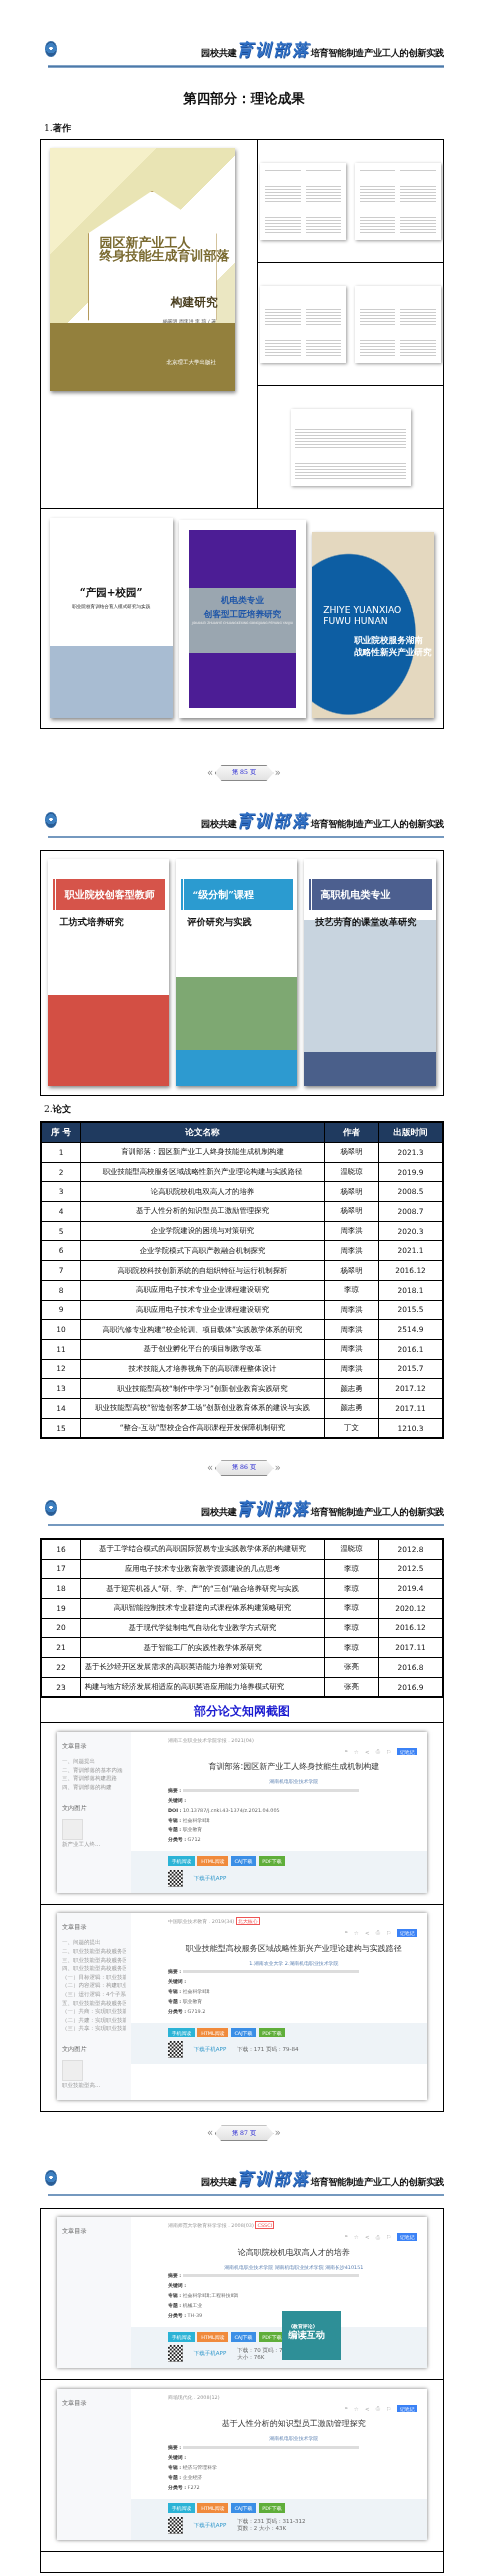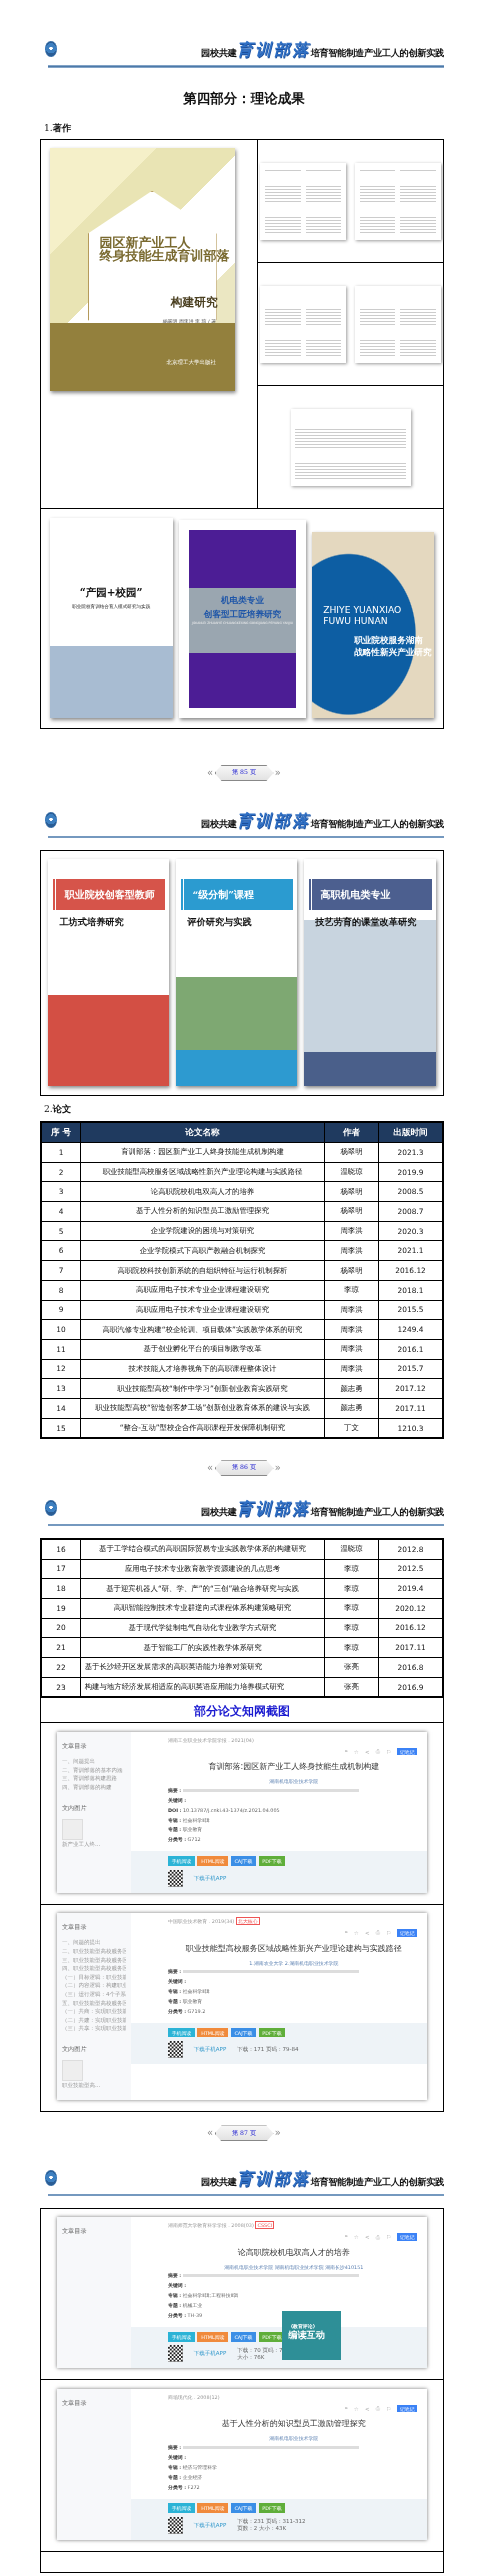--- a/index.html
+++ b/index.html
@@ -268,21 +268,21 @@
           <tr>
             <td>9</td>
             <td>高职应用电子技术专业企业课程建设研究</td>
             <td>周李洪</td>
             <td>2015.5</td>
           </tr>
           <tr>
             <td>10</td>
             <td>高职汽修专业构建“校企轮训、项目载体”实践教学体系的研究</td>
             <td>周李洪</td>
-            <td>1249.4</td>
+            <td>2514.9</td>
           </tr>
           <tr>
             <td>11</td>
             <td>基于创业孵化平台的项目制教学改革</td>
             <td>周李洪</td>
             <td>2016.1</td>
           </tr>
           <tr>
             <td>12</td>
             <td>技术技能人才培养视角下的高职课程整体设计</td>

